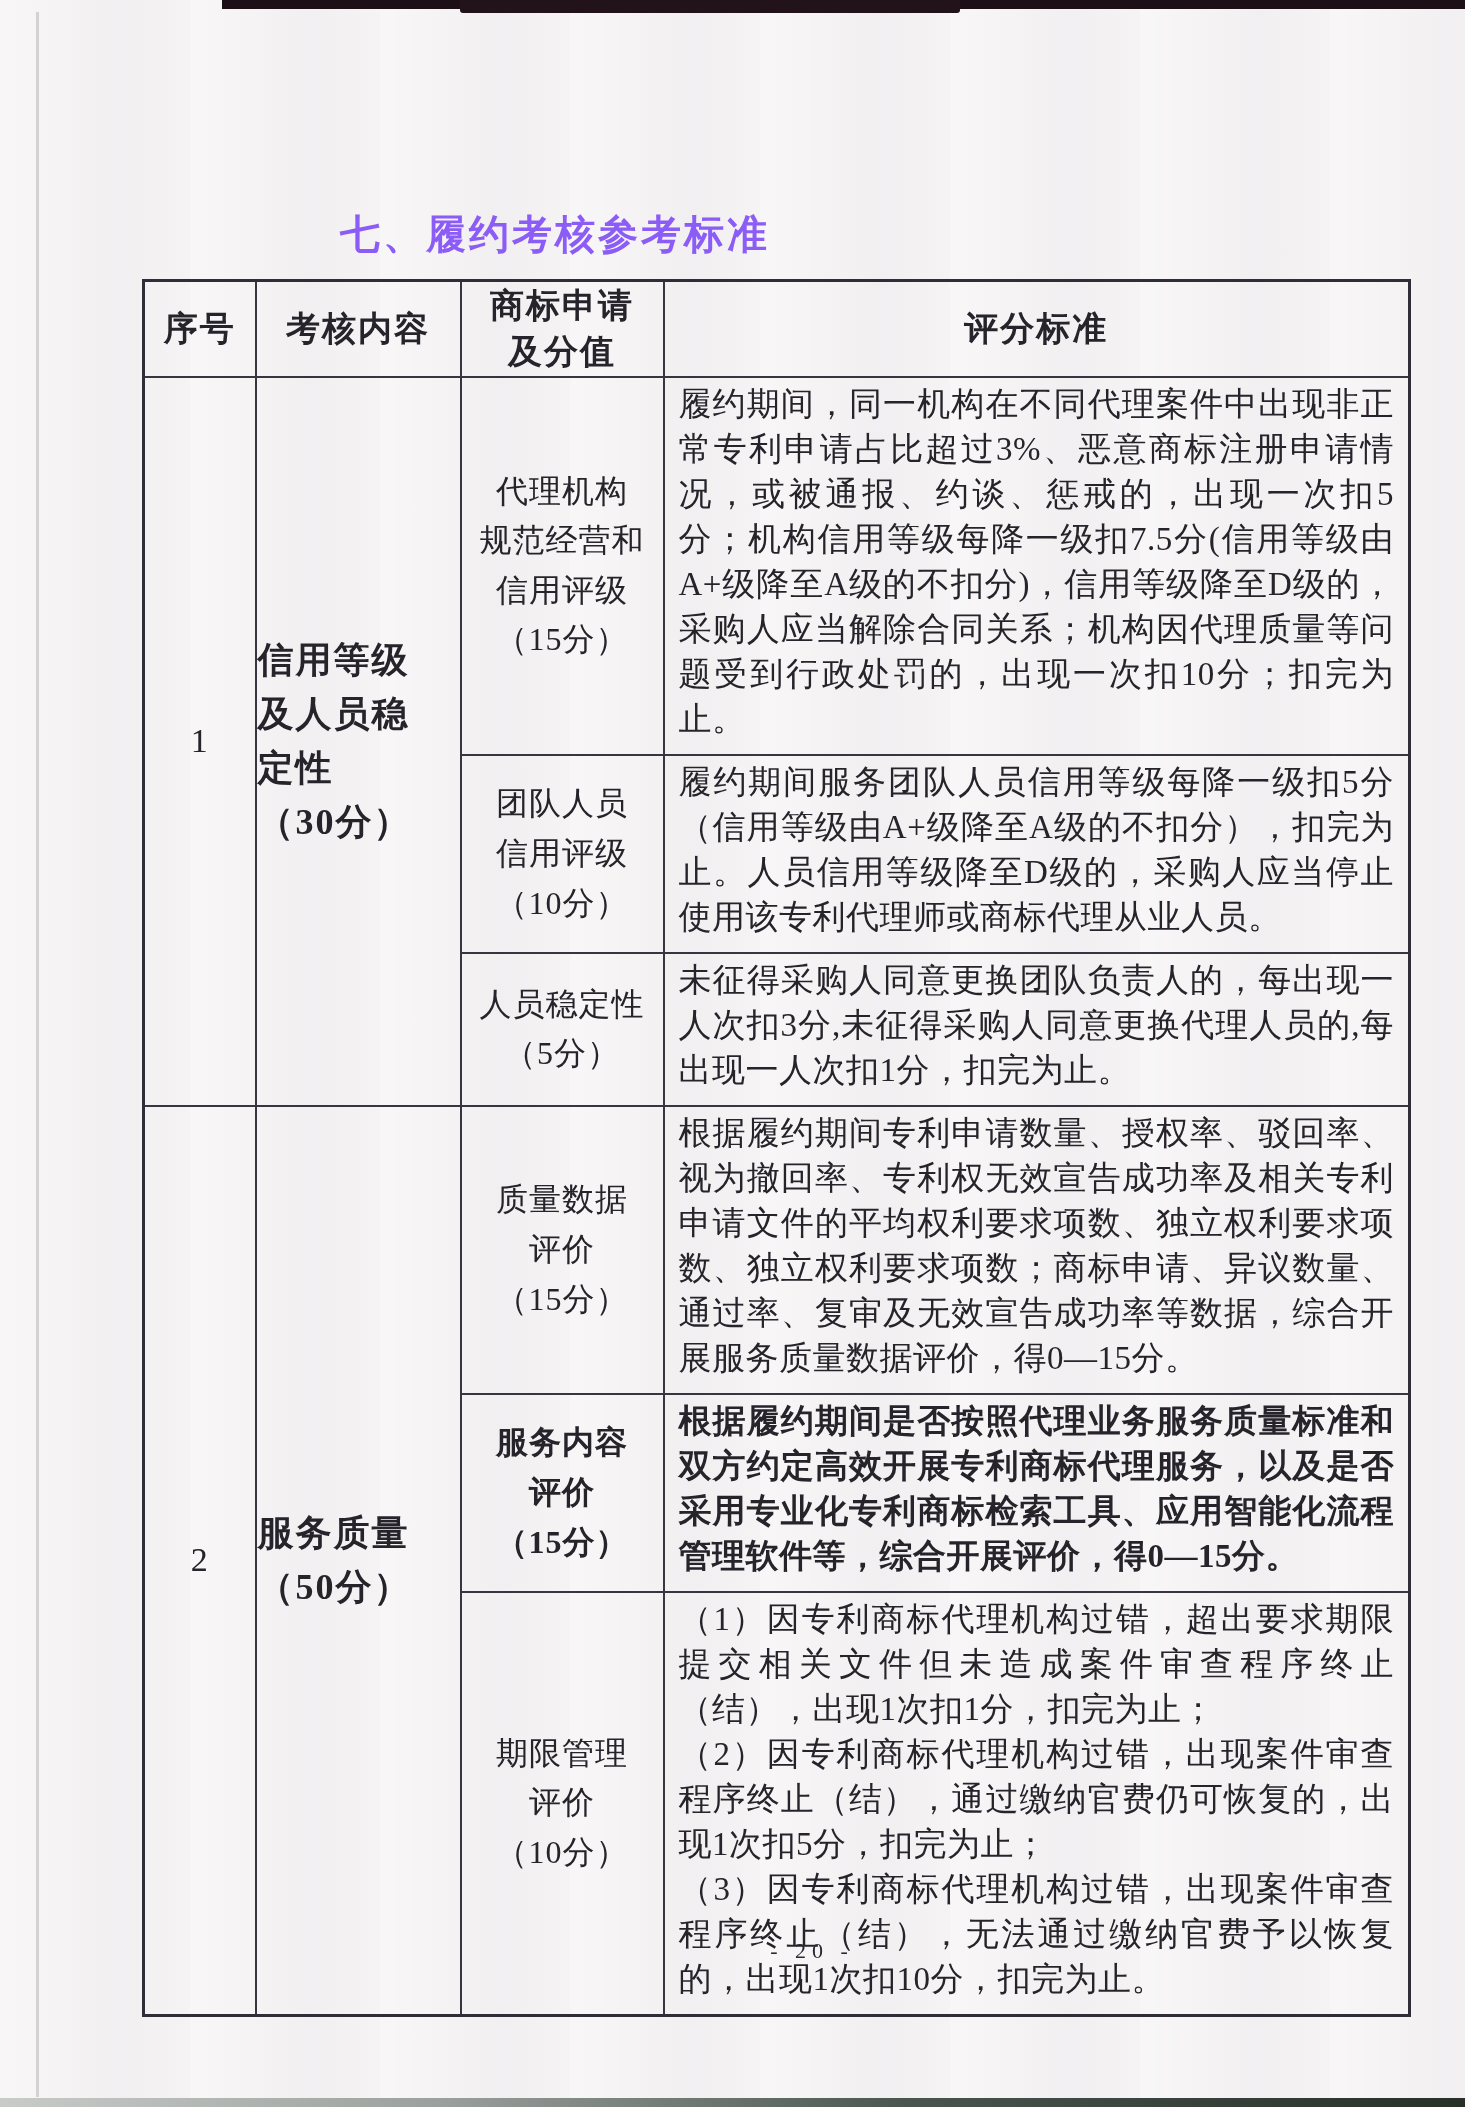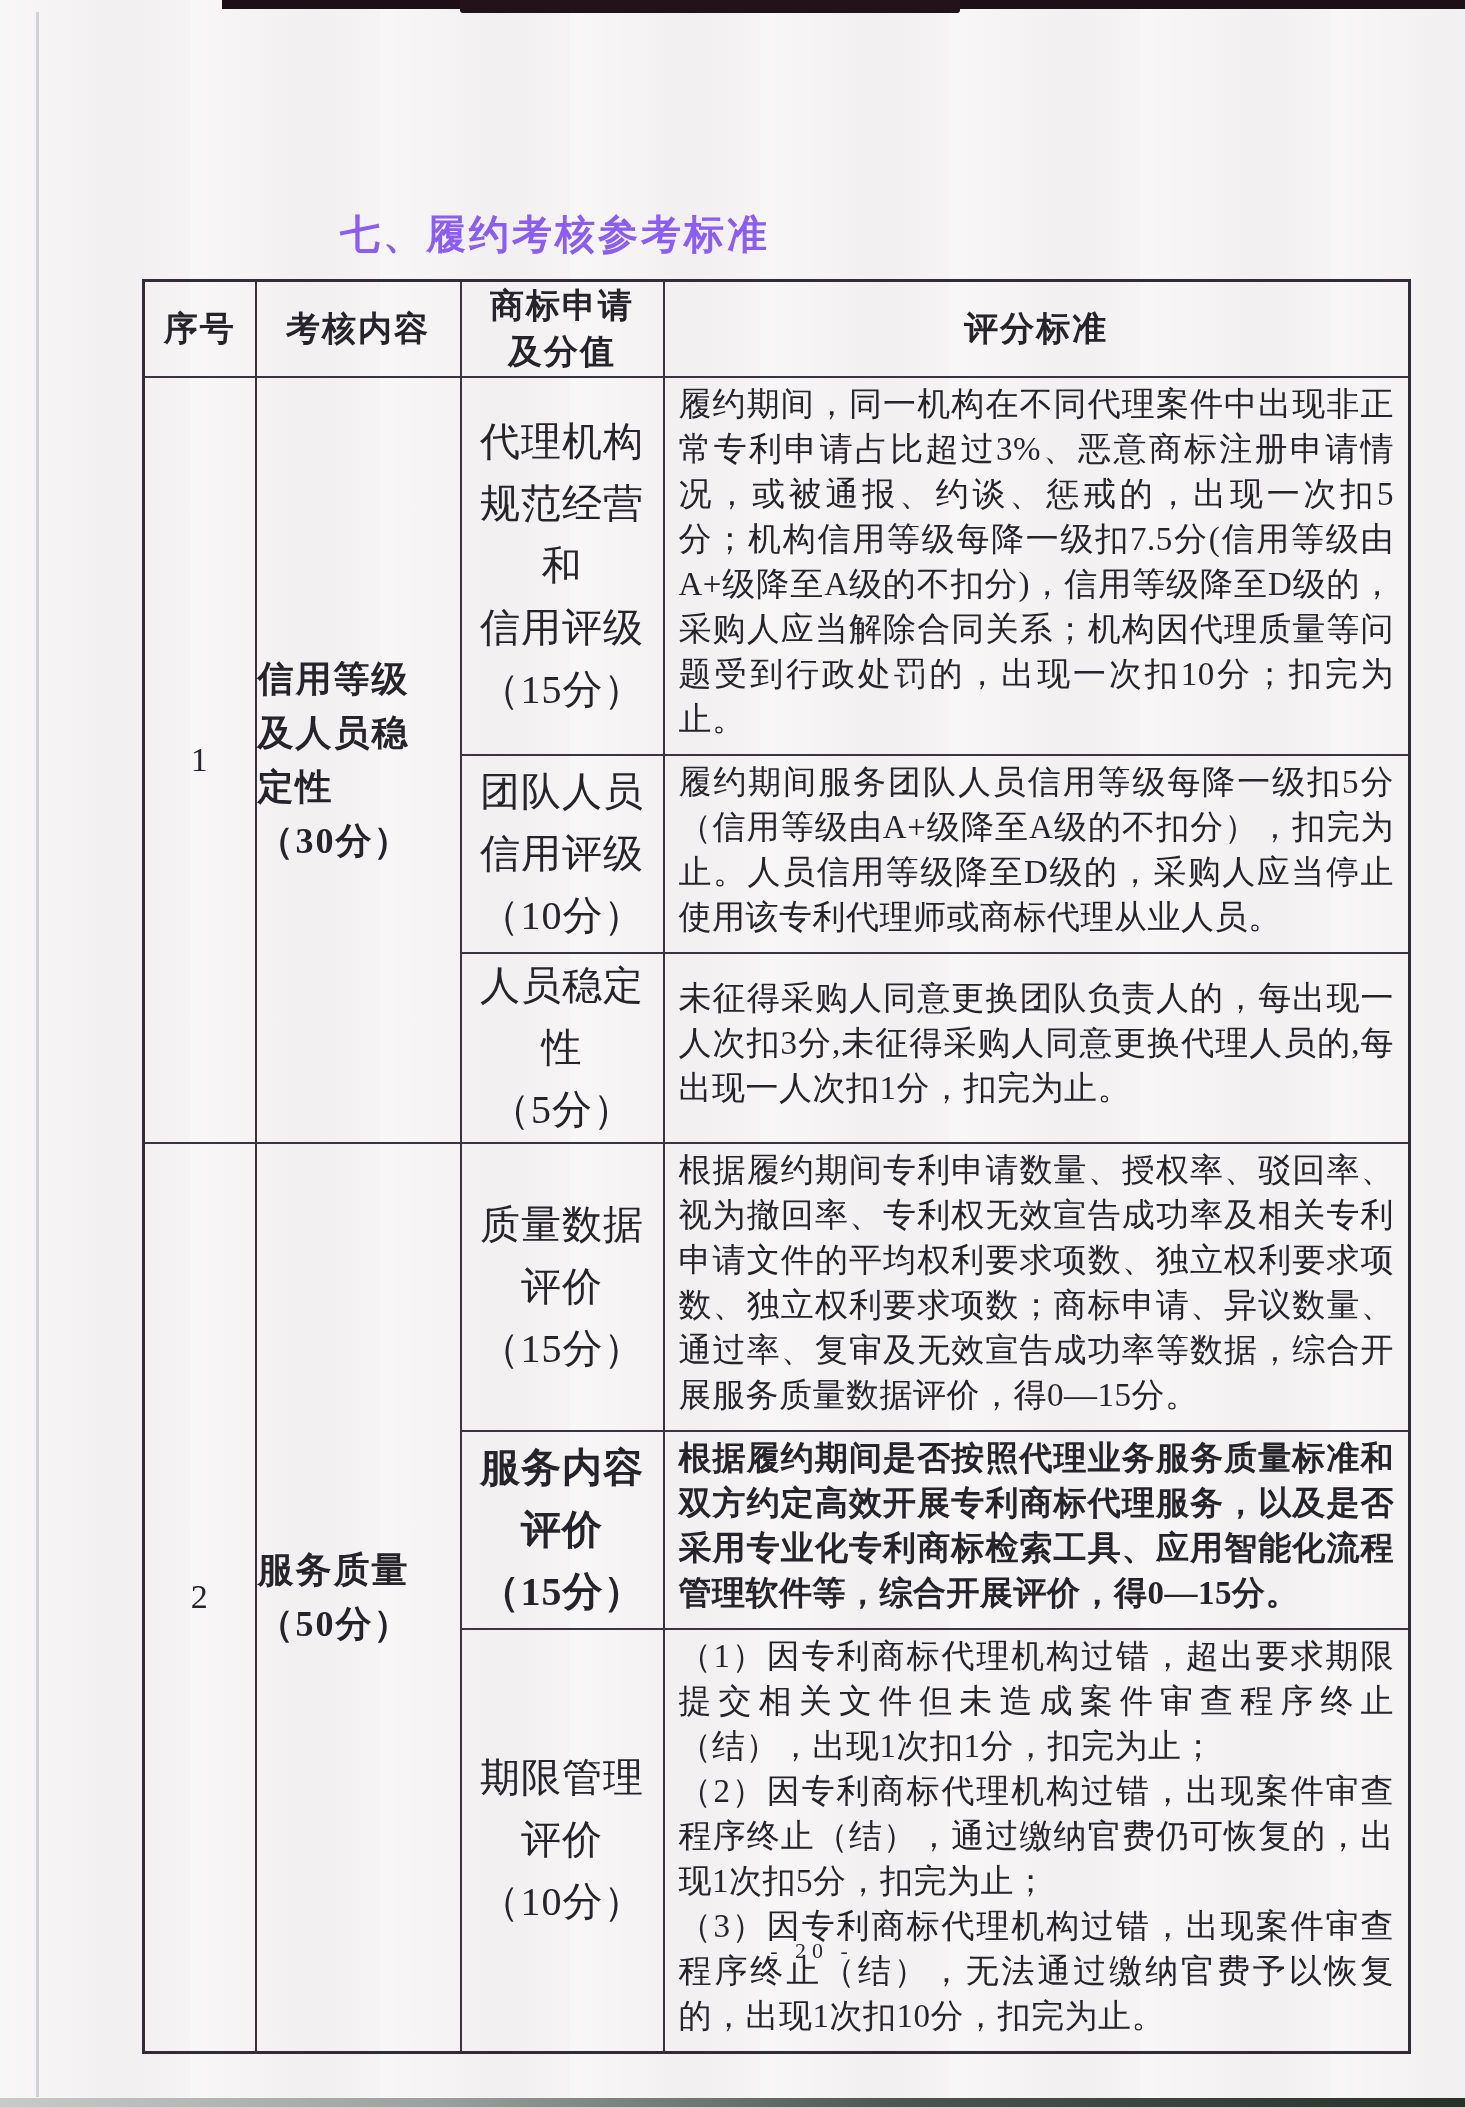--- a/index.html
+++ b/index.html
@@ -57,21 +57,21 @@
     white-space:pre-line;line-height:1.35;letter-spacing:2px;color:#211c28;
   }
   td.idx{
     font-size:34px;text-align:center;letter-spacing:1px;
   }
   td.content{
     font-size:36px;font-weight:700;text-align:left;
     white-space:pre-line;line-height:1.5;letter-spacing:2px;color:#1f1b24;
   }
   td.detail{
-    font-size:40px;text-align:center;white-space:pre-line;
+    font-size:32px;text-align:center;white-space:pre-line;
     line-height:1.55;letter-spacing:1px;
   }
   td.std{
     font-size:33px;line-height:45px;text-align:justify;
     padding:4px 14px 12px 14px;white-space:pre-line;vertical-align:top;
     letter-spacing:0.5px;
   }
   .page-number{
     position:absolute;top:1938px;left:742px;width:140px;
     font-size:22px;text-align:center;letter-spacing:6px;color:#2b2733;

